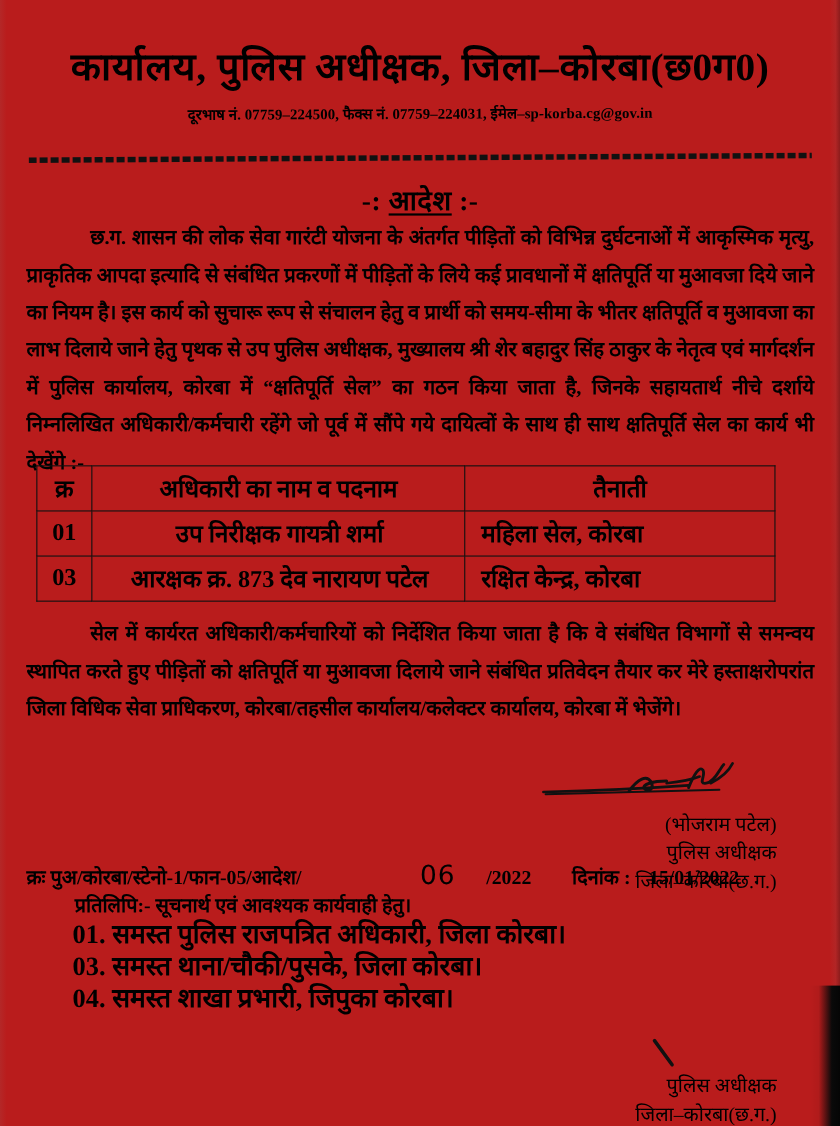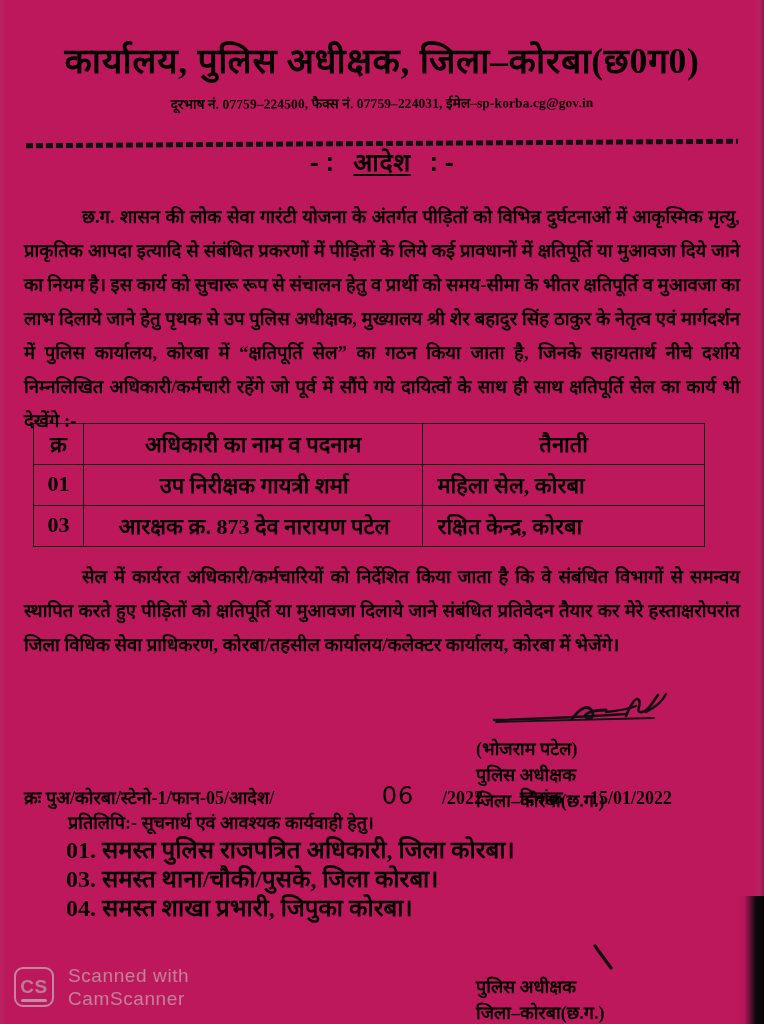--- a/index.html
+++ b/index.html
@@ -11,21 +11,21 @@
   }
   body {
     font-family: "Liberation Serif", "DejaVu Serif", serif;
     color: #000000;
   }
 
   .page {
     position: relative;
     width: 764px;
     height: 1024px;
-    background: #be185d;
+    background: #b91c1c;
     overflow: hidden;
   }
 
   
   .scan-edge-right {
     position: absolute;
     top: 0;
     right: 0;
     width: 10px;
     height: 1024px;
@@ -88,25 +88,24 @@
     );
     background-size: 10px 5px;
     background-repeat: repeat-x;
     background-position: 0 1px;
     transform: rotate(-0.35deg);
   }
 
   
   .order-title-wrap {
     position: absolute;
-    top: 144px;
+    top: 164px;
     left: 0;
     width: 100%;
     text-align: center;
-    font-family: Liberation Mono, monospace;
   }
   .order-title {
     font-size: 25px;
     font-weight: 700;
     letter-spacing: 0.5px;
   }
   .order-title .u {
     text-decoration: underline;
     text-underline-offset: 3px;
     text-decoration-thickness: 2px;
@@ -157,23 +156,23 @@
   .col-sn  { width: 50px;  text-align: center; }
   .col-nm  { width: 340px; text-align: center; }
   .col-pl  { width: 282px; text-align: left; }
   .order-table tbody td.col-sn { text-align: center; }
   .order-table tbody td.col-pl { padding-left: 14px; }
   .order-table tbody td.col-nm { padding-left: 10px; }
 
   
   .sig-block {
     position: absolute;
-    text-align: left;
+    text-align: right;
     font-size: 18px;
-    font-weight: 700;
+    font-weight: 400;
     line-height: 26px;
   }
   #sig-main { top: 700px; right: 58px; width: 230px; }
   .sig-scribble {
     position: relative;
     height: 34px;
     margin-bottom: 2px;
   }
   .sig-scribble svg { position: absolute; left: 0; top: -14px; }
 
@@ -368,25 +367,18 @@
   <div class="sig-block" id="sig-foot">
     <div class="sig-tick">
       <svg width="40" height="30" viewBox="0 0 40 30" fill="none" xmlns="http://www.w3.org/2000/svg">
         <path d="M4 2 L20 24" stroke="#111" stroke-width="3.2" stroke-linecap="round"></path>
       </svg>
     </div>
     <div>पुलिस अधीक्षक</div>
     <div>जिला–कोरबा(छ.ग.)</div>
   </div>
 
-  <div class="watermark">
-    <div class="cs-logo">CS</div>
-    <div class="cs-text">
-      <div>Scanned with</div>
-      <div>CamScanner</div>
-    </div>
-  </div>
 
   <div class="scan-edge-left"></div>
   <div class="scan-edge-right"></div>
   <div class="scan-edge-br"></div>
 
 </div>
 
 </body></html>

